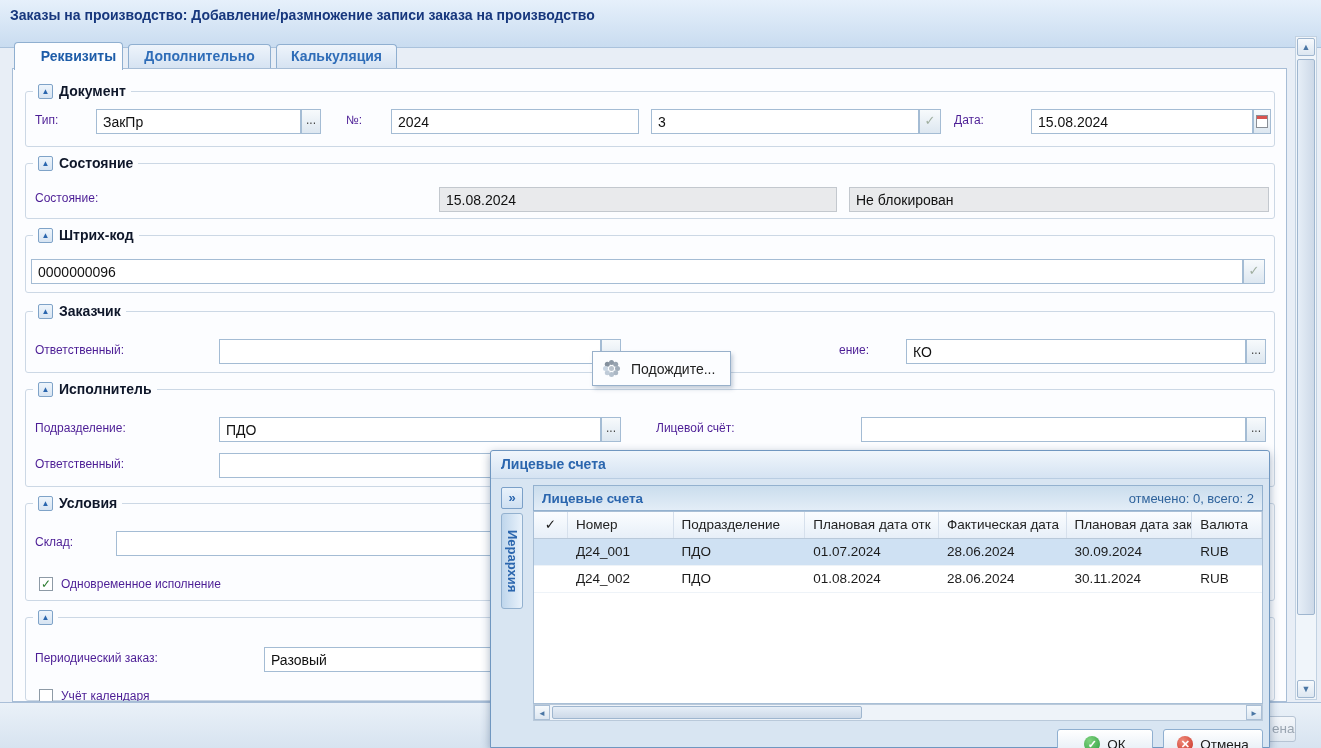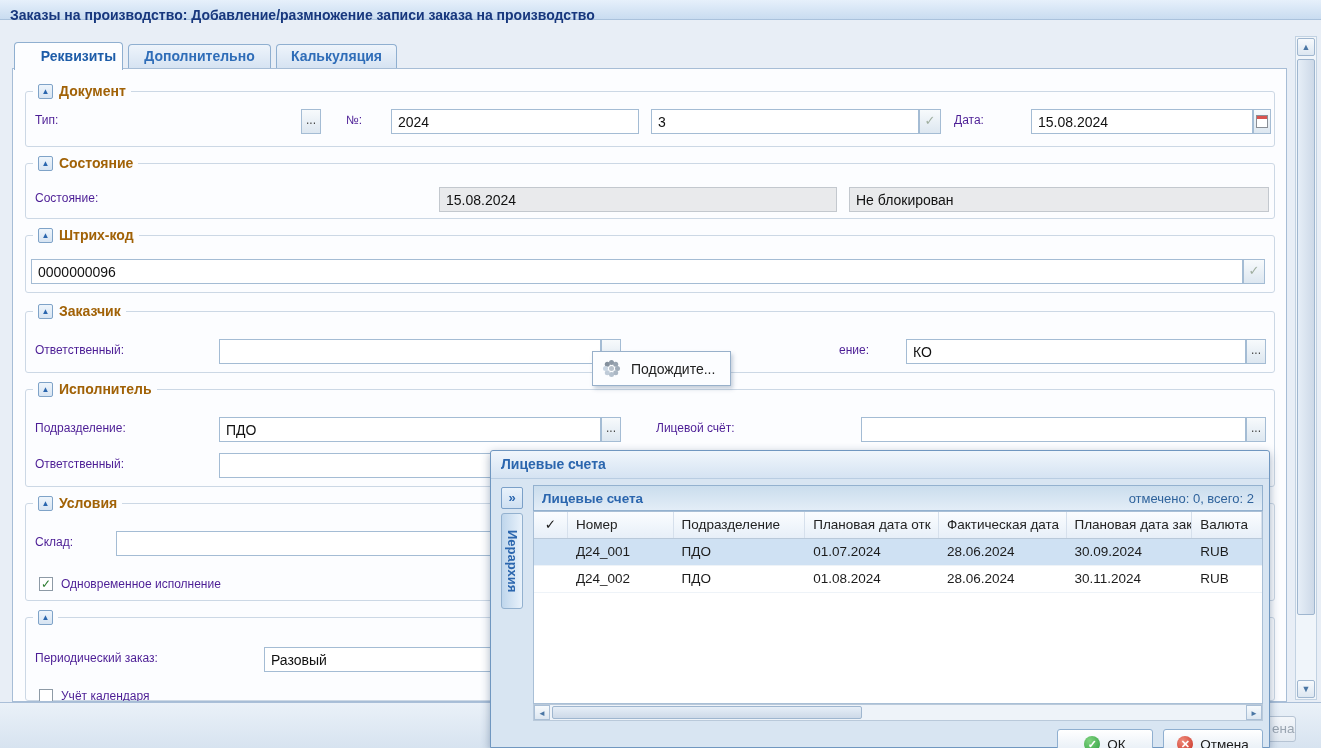--- a/index.html
+++ b/index.html
@@ -1,39 +1,39 @@
 <!DOCTYPE html>
 <html><head>
 <meta charset="utf-8">
 <style>
   * { margin:0; padding:0; }
   body{
     width:1321px;height:748px;position:relative;overflow:hidden;
     background:#e8eef6;font-family:"Liberation Sans",sans-serif;
   }
   .titlebar{
-    position:absolute;left:0;top:0;width:1321px;height:20px;box-sizing:border-box;
+    position:absolute;left:0;top:0;width:1321px;height:48px;box-sizing:border-box;
     background:linear-gradient(#e6f0fb,#c9dcf0);border-bottom:1px solid #aac2dc;
     color:#17377d;font-weight:bold;font-size:14px;line-height:31px;padding-left:10px;
   }
   .tab{
     position:absolute;box-sizing:border-box;border:1px solid #8fafd0;border-bottom:none;
     border-radius:4px 4px 0 0;text-align:center;font-weight:bold;color:#2f6db8;font-size:14px;
     background:linear-gradient(#eef4fb,#d6e3f2);z-index:3;cursor:pointer;
   }
   .tab.active{background:#fcfdff;color:#1d5ca8;z-index:5;}
   .panel{
     position:absolute;left:12px;top:68px;width:1275px;height:634px;box-sizing:border-box;
     background:#fcfdff;border:1px solid #a7bdd6;overflow:hidden;z-index:1;
   }
   .grp{position:absolute;border:1px solid #ccd8e5;border-radius:3px;box-sizing:border-box;}
   .legend{position:absolute;display:flex;align-items:center;gap:6px;background:#fcfdff;padding:0 5px;height:18px;z-index:2;}
   .colbtn{width:15px;height:15px;box-sizing:border-box;border:1px solid #7fa3c8;border-radius:2px;
     background:linear-gradient(#eef5fc,#d7e4f2);color:#2b66ae;font-size:8px;line-height:13px;text-align:center;cursor:pointer;}
-  .gtitle{font-weight:bold;color:#a16207;font-size:14px;white-space:nowrap;}
+  .gtitle{font-weight:bold;color:#0f172a;font-size:14px;white-space:nowrap;}
   .lbl{position:absolute;font-size:12px;color:#4c1d95;white-space:nowrap;}
   .inp{position:absolute;height:25px;box-sizing:border-box;border:1px solid #a4bcd4;background:#fff;
     font-family:"Liberation Sans",sans-serif;font-size:14px;padding:2px 6px;color:#111;}
   .inp.ro{background:#e9eaec;border-color:#c3c8ce;}
   .sbtn{position:absolute;height:25px;box-sizing:border-box;border:1px solid #a4bcd4;
     background:linear-gradient(#f7fafc,#dde7f0);text-align:center;font-size:12px;color:#444;line-height:21px;cursor:pointer;}
   .sbtn.faint{color:#9fae9f;font-size:13px;}
   .calbtn{position:absolute;height:25px;box-sizing:border-box;border:1px solid #a4bcd4;
     background:linear-gradient(#f7fafc,#dde7f0);cursor:pointer;}
   .calic{position:absolute;left:2px;top:5px;width:12px;height:13px;box-sizing:border-box;border:1px solid #8a8f96;
@@ -104,20 +104,21 @@
 <div class="tab" style="left:276px;top:44px;width:121px;height:24px;line-height:23px;">Калькуляция</div>
 
 <div class="panel">
 
   <div class="grp" style="left:12px;top:22px;width:1250px;height:56px;"></div>
   <div class="legend" style="left:20px;top:13px;">
     <div class="colbtn">▲</div>
     <span class="gtitle">Документ</span>
   </div>
   <span class="lbl" style="left:22px;top:44px;">Тип:</span>
+  <input class="inp" style="left: 83px; top: 40px; width: 205px;" readonly="" value="ЗакПр">
   <div class="sbtn" style="left:288px;top:40px;width:20px;">...</div>
   <span class="lbl" style="left:333px;top:44px;">№:</span>
   <input class="inp" style="left: 378px; top: 40px; width: 248px;" readonly="" value="2024">
   <input class="inp" style="left: 638px; top: 40px; width: 268px;" readonly="" value="3">
   <div class="sbtn faint" style="left:906px;top:40px;width:22px;">✓</div>
   <span class="lbl" style="left:941px;top:44px;">Дата:</span>
   <input class="inp" style="left: 1018px; top: 40px; width: 222px;" readonly="" value="15.08.2024">
   <div class="calbtn" style="left:1240px;top:40px;width:18px;">
     <div class="calic"></div>
   </div>

